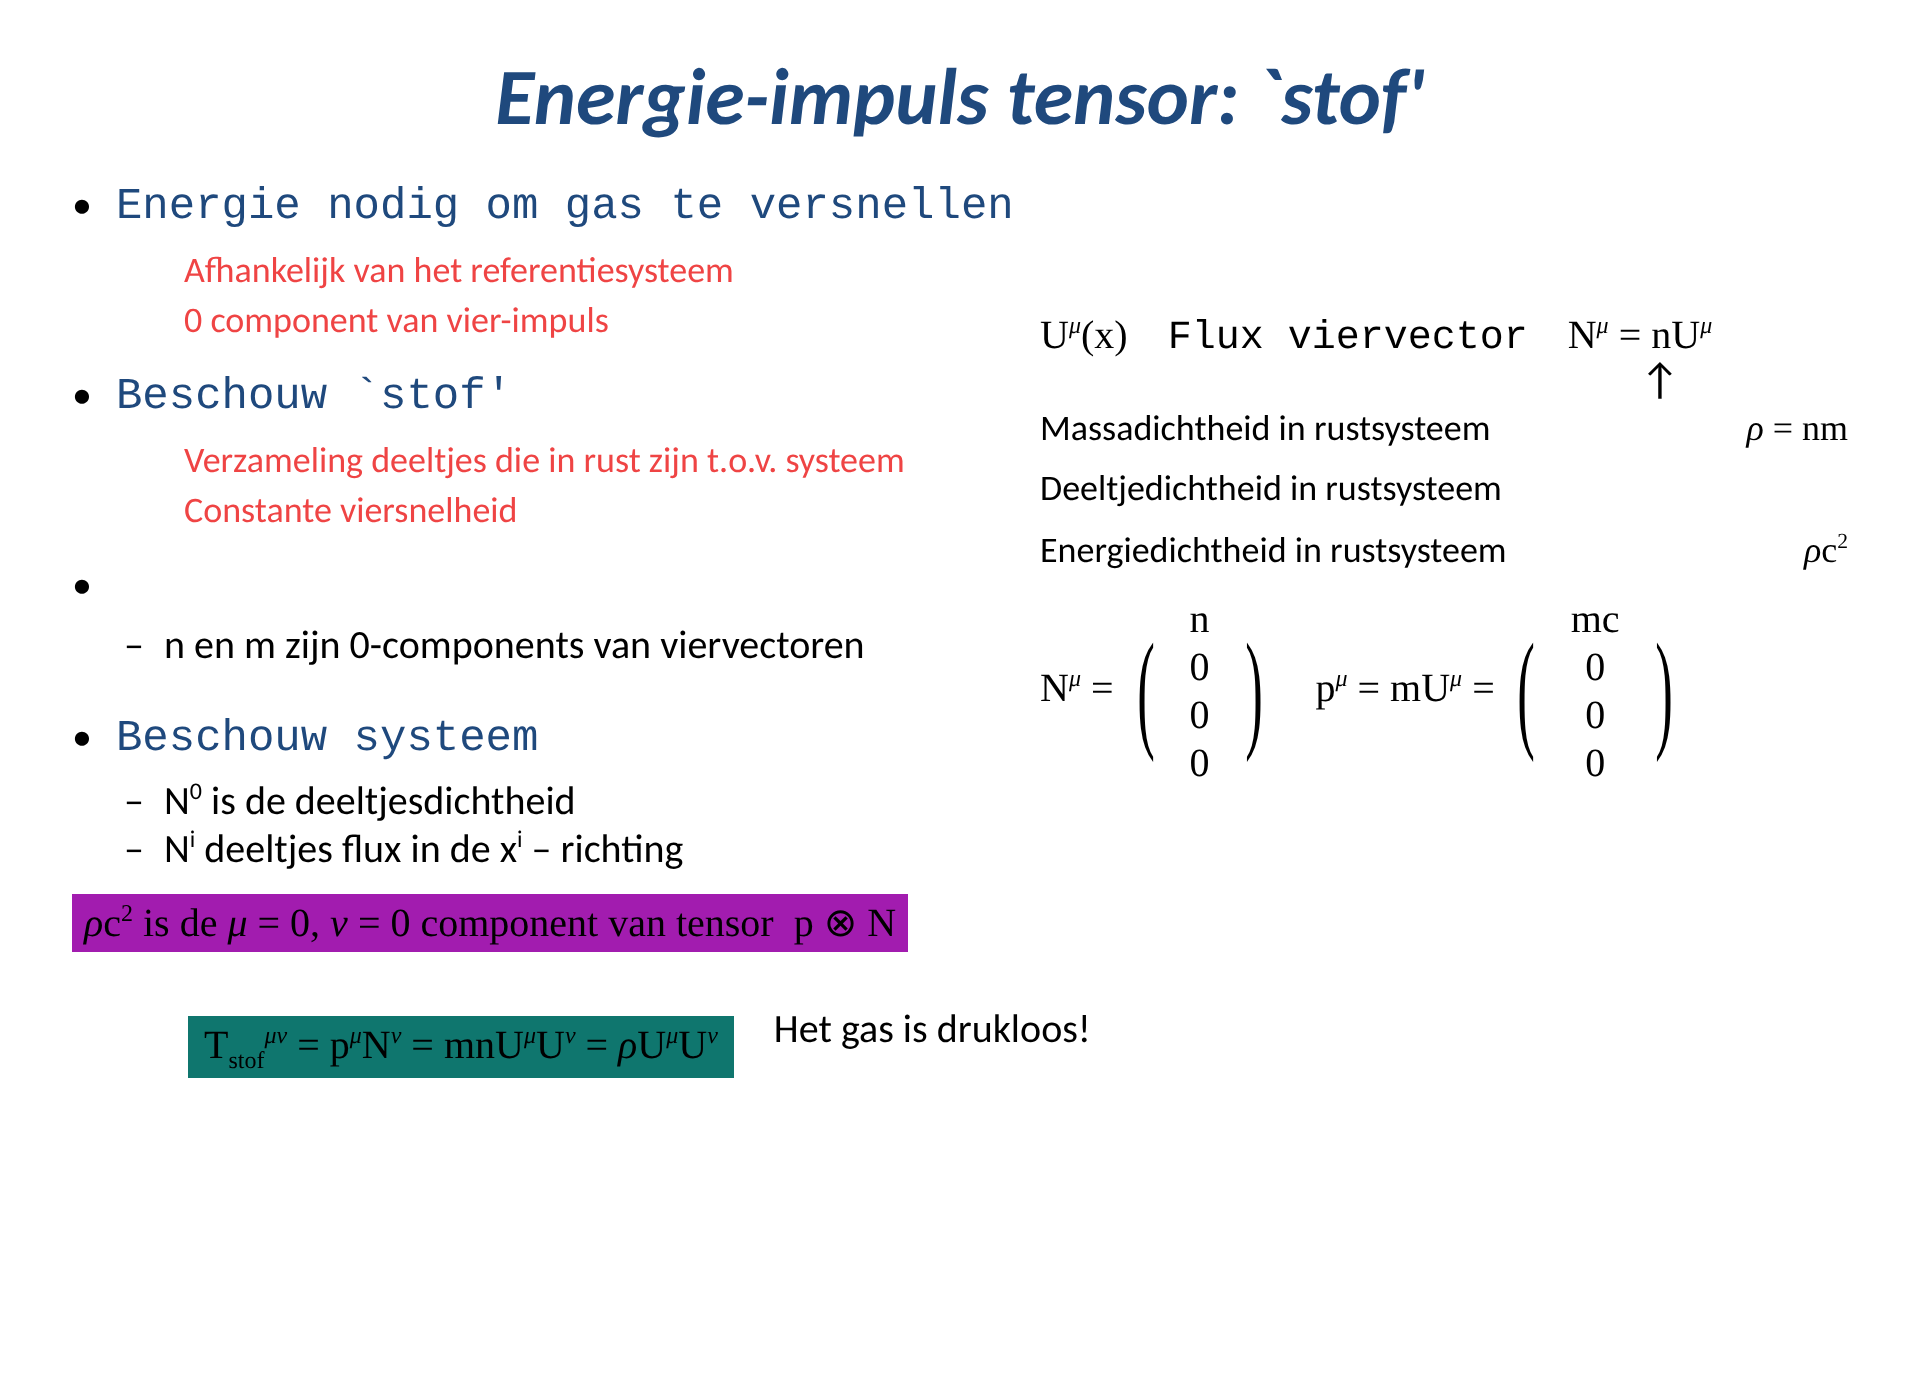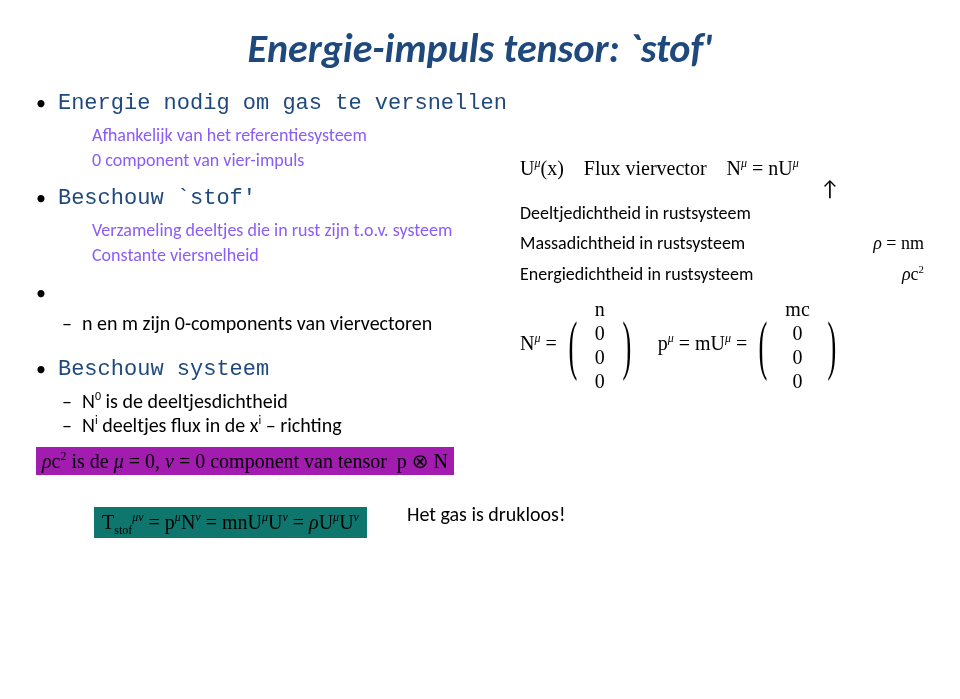--- a/index.html
+++ b/index.html
@@ -43,21 +43,21 @@
     line-height: 1.2;
   }
   .b-text {
     color: #1F497D;
     font-size: 22px;
     line-height: 1.2;
     font-family: Liberation Mono, monospace;
   }
   .sub {
     margin-left: 56px;
-    color: #8b5cf6;
+    color: #ef4444;
     font-size: 18px;
     line-height: 1.35;
   }
   .dash {
     display: flex;
   }
   .dash::before {
     content: "–";
     margin-left: 26px;
     margin-right: 10px;
@@ -175,32 +175,32 @@
 
   </div>
 
   <div class="right">
 
 
     <div style="height:70px;"></div>
 
     <div class="eq" style="font-size:20px;">
       U<sup><span class="greek">μ</span></sup>(x)&nbsp;&nbsp;&nbsp;
-      <span style="font-family:Liberation Serif, serif;text-align:right;">Flux viervector</span>&nbsp;&nbsp;&nbsp;
+      <span style="font-family:Liberation Mono, monospace;text-align:right;">Flux viervector</span>&nbsp;&nbsp;&nbsp;
       N<sup><span class="greek">μ</span></sup> = nU<sup><span class="greek">μ</span></sup>
     </div>
     <div class="arrow-up">↑</div>
 
+    <div class="right-line">
+      <span>Massadichtheid in rustsysteem</span>
+      <span class="eq"><span class="greek">ρ</span> = nm</span>
+    </div>
     <div class="right-line">
       <span>Deeltjedichtheid in rustsysteem</span>
         <span></span>
-    </div>
-    <div class="right-line">
-      <span>Massadichtheid in rustsysteem</span>
-      <span class="eq"><span class="greek">ρ</span> = nm</span>
     </div>
     <div class="right-line">
       <span>Energiedichtheid in rustsysteem</span>
       <span class="eq"><span class="greek">ρ</span>c<sup>2</sup></span>
     </div>
 
     <div class="eq" style="margin-top:8px;">
       N<sup><span class="greek">μ</span></sup> =
       <span class="matrix">
         <span class="mparen-l">(</span>
@@ -228,14 +228,14 @@
 
   </div>
 </div>
 
 <div style="display:flex; align-items:center; margin-top:14px;">
   <span class="yellow-line2">
     <span class="eq">
       T<sub class="ss">stof</sub><sup><span class="greek">μν</span></sup> = p<sup><span class="greek">μ</span></sup>N<sup><span class="greek">ν</span></sup> = mnU<sup><span class="greek">μ</span></sup>U<sup><span class="greek">ν</span></sup> = <span class="greek">ρ</span>U<sup><span class="greek">μ</span></sup>U<sup><span class="greek">ν</span></sup>
     </span>
   </span>
-  <span style="margin-left:40px; font-size:20px;">Het gas is drukloos!</span>
+  <span style="margin-left:20px; font-size:20px;">Het gas is drukloos!</span>
 </div>
 
 </body></html>

